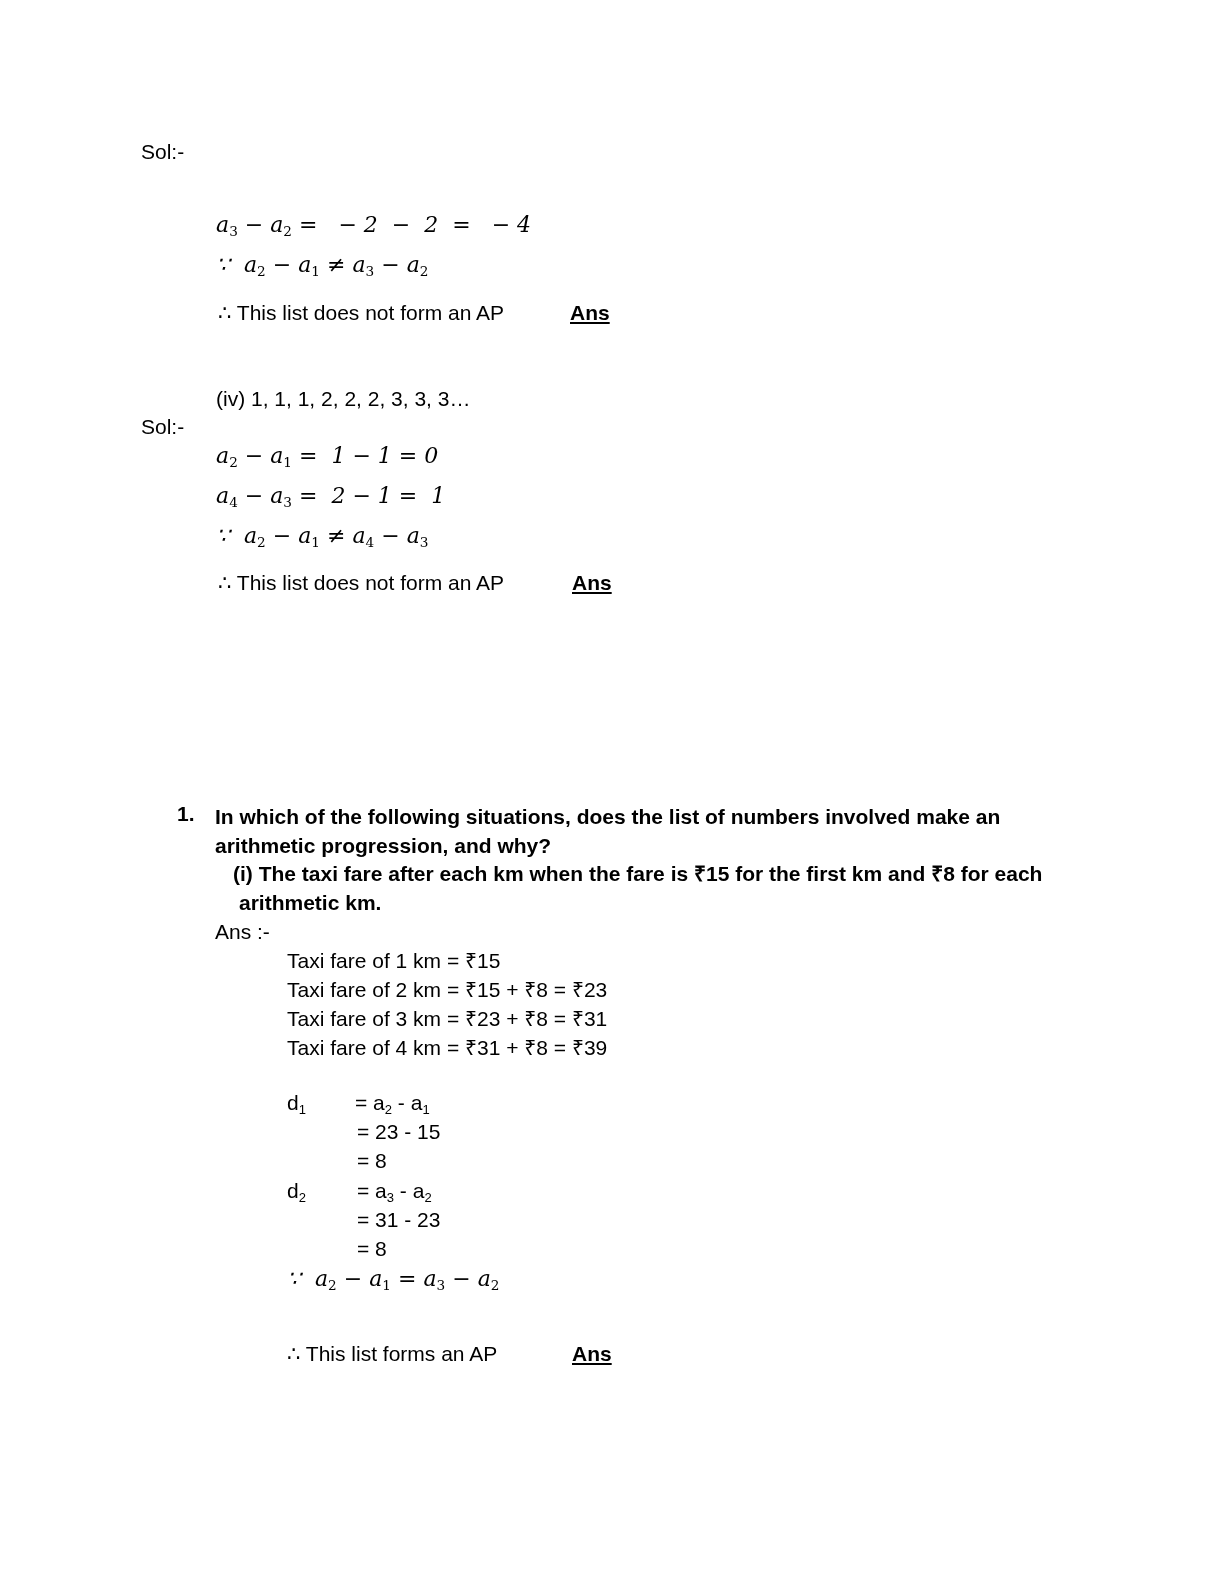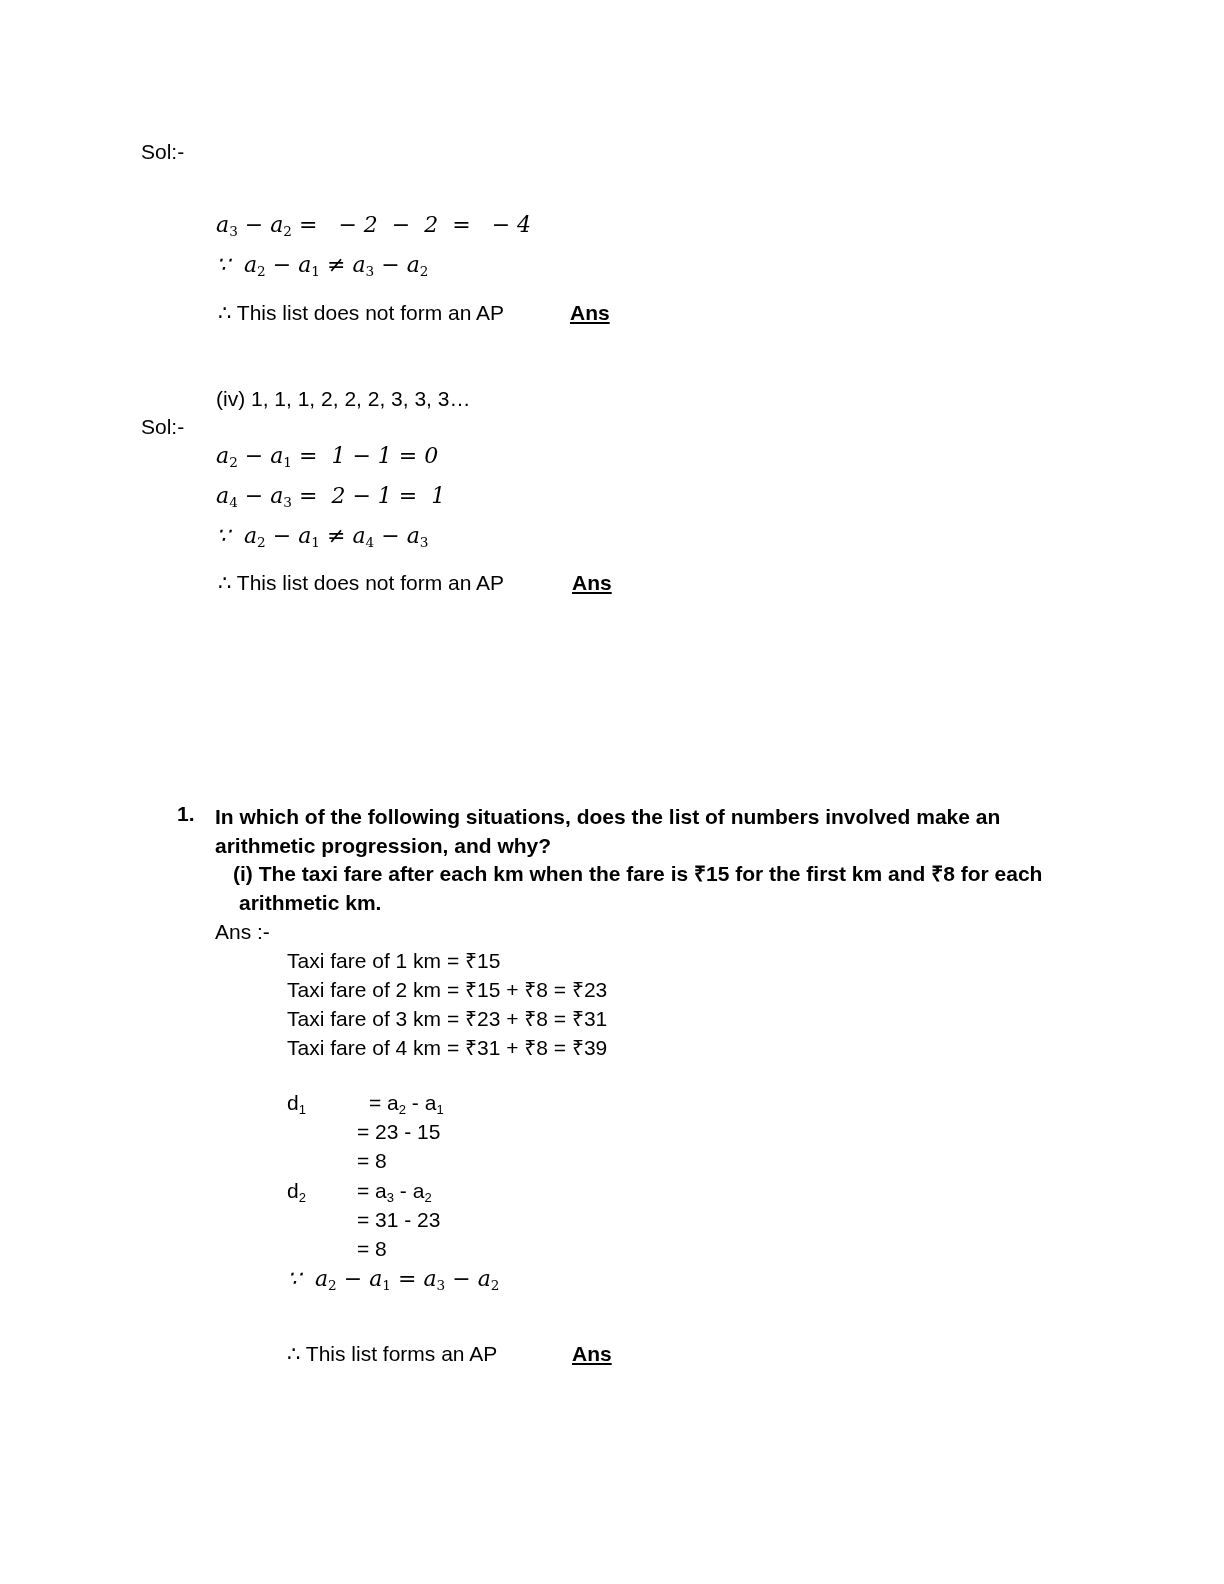--- a/index.html
+++ b/index.html
@@ -114,21 +114,21 @@
   <div class="q-body" style="left:239px; top:888px;">arithmetic km.</div>
 
   <div class="plain" style="left:215px; top:917px;">Ans :-</div>
 
   <div class="plain" style="left:287px; top:946px;">Taxi fare of 1 km = ₹15</div>
   <div class="plain" style="left:287px; top:975px;">Taxi fare of 2 km = ₹15 + ₹8 = ₹23</div>
   <div class="plain" style="left:287px; top:1004px;">Taxi fare of 3 km = ₹23 + ₹8 = ₹31</div>
   <div class="plain" style="left:287px; top:1033px;">Taxi fare of 4 km = ₹31 + ₹8 = ₹39</div>
 
   <div class="plain" style="left:287px; top:1088px;">d<sub>1</sub></div>
-  <div class="plain" style="left:369px; top:1088px;">= a<sub>2</sub> - a<sub>1</sub></div>
+  <div class="plain" style="left:355px; top:1088px;">= a<sub>2</sub> - a<sub>1</sub></div>
   <div class="plain" style="left:357px; top:1117px;">= 23 - 15</div>
   <div class="plain" style="left:357px; top:1146px;">= 8</div>
 
   <div class="plain" style="left:287px; top:1176px;">d<sub>2</sub></div>
   <div class="plain" style="left:357px; top:1176px;">= a<sub>3</sub> - a<sub>2</sub></div>
   <div class="plain" style="left:357px; top:1205px;">= 31 - 23</div>
   <div class="plain" style="left:357px; top:1234px;">= 8</div>
 
   <div class="txt math" style="left:287px; top:1264px;">∵  a<sub>2</sub> − a<sub>1</sub> = a<sub>3</sub> − a<sub>2</sub></div>
 

